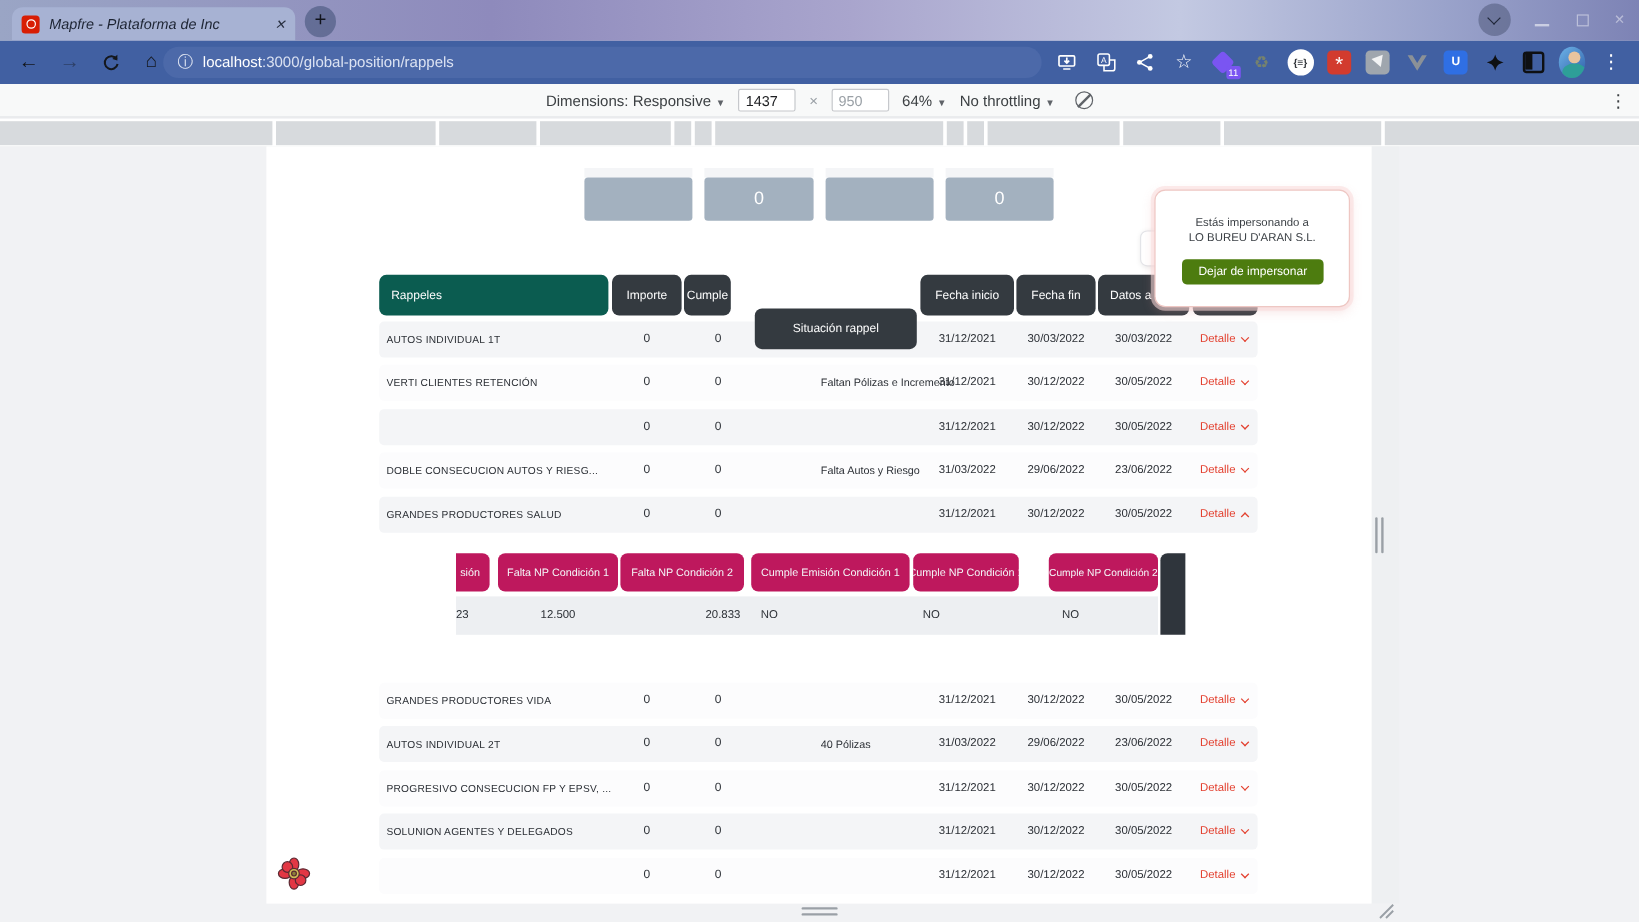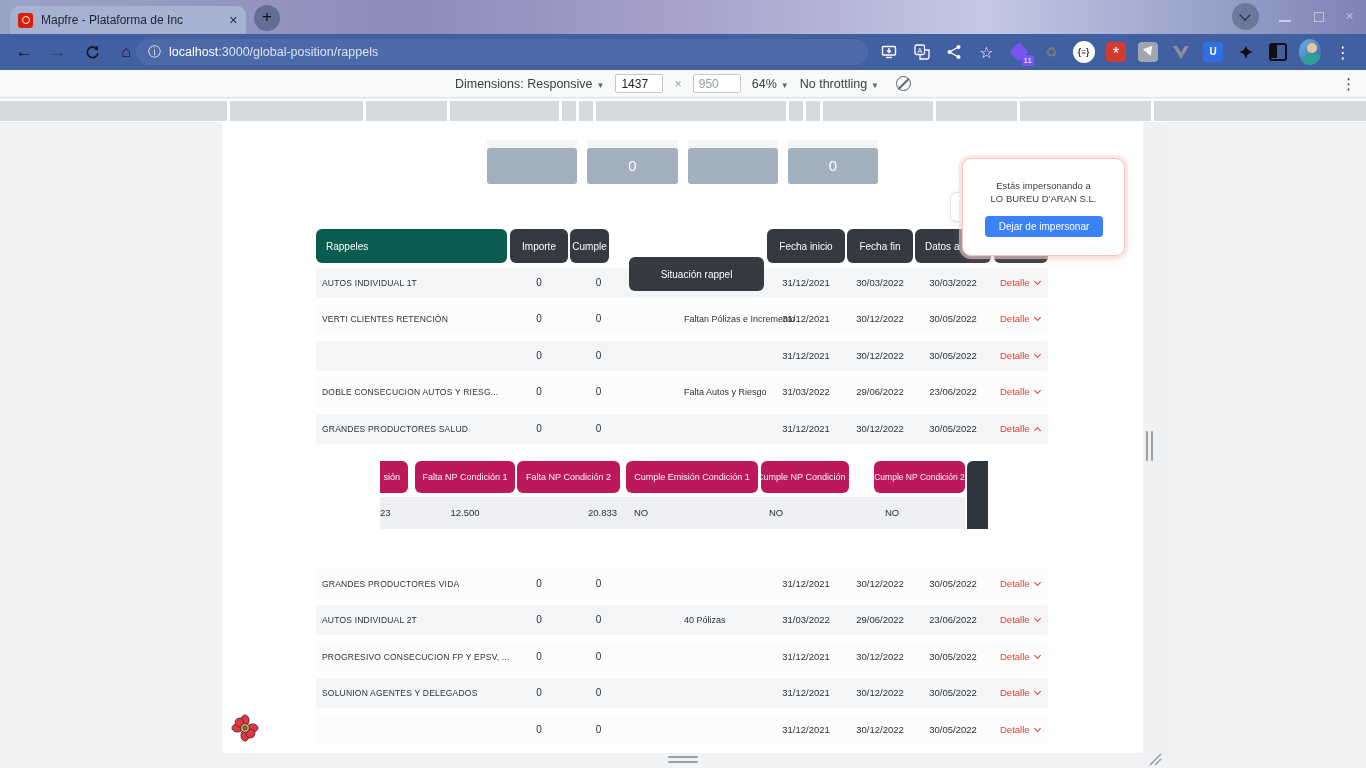--- a/index.html
+++ b/index.html
@@ -2,21 +2,21 @@
 <html><head>
 <meta charset="utf-8">
 <style>
   * { margin:0; padding:0; box-sizing:border-box; }
   html,body { width:1366px; height:768px; overflow:hidden; font-family:"Liberation Sans", sans-serif; background:#f1f2f4; }
 
   
   #titlebar { position:absolute; left:0; top:0; width:1366px; height:34px;
     background:linear-gradient(90deg,#9aa5c5 0%,#8e8abc 30%,#a9a5cd 52%,#c3c9e2 72%,#9aa3cb 88%,#7d83b5 100%); }
   #tab { position:absolute; left:10px; top:6px; width:236px; height:28px; background:#a7b2d3;
-    border-radius:9px 9px 0 0; display:flex; align-items:center; padding:0 8px; overflow:hidden; }
+    border-radius:9px 9px 0 0; display:flex; align-items:center; padding:0 8px; overflow:hidden;font-style:italic; }
   #favicon { width:15px; height:15px; background:#d81e05; border-radius:3px; flex:0 0 auto; position:relative; }
   #favicon:after { content:""; position:absolute; left:3.5px; top:3.5px; width:6px; height:6px; border:1.6px solid #fff; border-radius:50%; }
   #tab-title { font-size:12px; color:#1d2433; margin-left:8px; white-space:nowrap; overflow:hidden; flex:1; }
   #tab-close { font-size:11px; color:#2a3142; margin-left:6px; flex:0 0 auto; cursor:default; }
   #newtab { position:absolute; left:254px; top:5px; width:26px; height:26px; border-radius:50%;
     background:rgba(62,78,116,.55); color:#10131c; font-size:17px; line-height:24px; text-align:center; }
   #win-chevron { position:absolute; left:1232px; top:3px; width:27px; height:27px; border-radius:50%; background:rgba(56,66,94,.40); }
   #win-chevron:after { content:""; position:absolute; left:9px; top:8px; width:7px; height:7px;
     border-right:1.8px solid #1f2638; border-bottom:1.8px solid #1f2638; transform:rotate(45deg); }
   .win-min { position:absolute; left:1279px; top:20px; width:12px; height:2px; background:rgba(255,255,255,.55); }
@@ -77,21 +77,21 @@
   .sumbox { position:absolute; top:26px; height:36px; width:90px; background:#a3b1bf; border-radius:3px;
     color:#fff; font-size:15px; text-align:center; line-height:36px; }
 
   
   #hidden-btn { position:absolute; left:728px; top:70px; width:28px; height:30px; background:#fff; border:1px solid #e3e4e8;
     border-radius:6px; box-shadow:0 1px 4px rgba(0,0,0,.08); z-index:4; }
   #imp-card { position:absolute; left:740px; top:36px; width:163px; height:98px; background:#fff; border:1px solid #eec7c3;
     border-radius:9px; z-index:5; box-shadow:0 0 0 3px rgba(250,218,218,.55), 0 3px 10px rgba(225,150,150,.30); text-align:center; }
   #imp-card .l1 { margin-top:21px; font-size:9.5px; color:#3a3f44; }
   #imp-card .l2 { margin-top:2px; font-size:9.5px; color:#3a3f44; }
-  #imp-btn { position:absolute; left:22px; top:57px; width:118px; height:21px; background:#3b82f6; border:none; border-radius:4px;
+  #imp-btn { position:absolute; left:22px; top:57px; width:118px; height:21px; background:#4d7c0f; border:none; border-radius:4px;
     color:#fff; font-size:10px; font-family:"Liberation Sans",sans-serif; }
 
   
   .hpill { position:absolute; top:107px; height:34px; background:#343a40; color:#fdfdfd; font-size:10px; border-radius:6px;
     display:flex; align-items:center; justify-content:center; z-index:1; white-space:nowrap; overflow:hidden; }
   .hpill.first { background:#0b5c50; justify-content:flex-start; padding-left:10px; }
 
   
   .trow { position:absolute; left:94px; width:732px; height:30px; border-radius:4px; }
   .trow.lt { background:#f4f5f7; }

